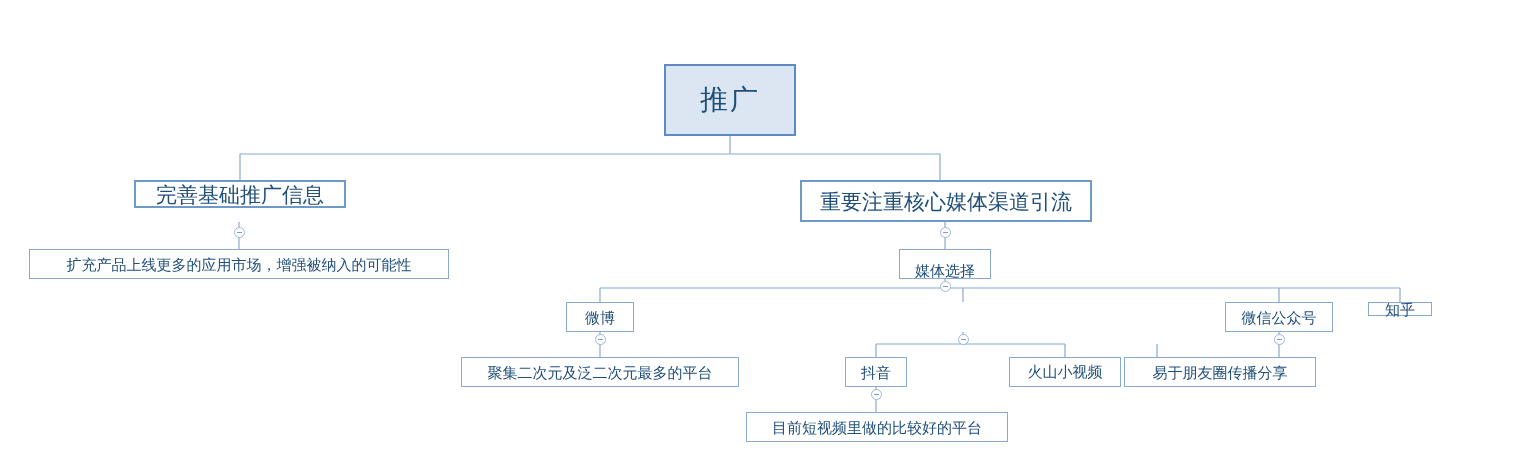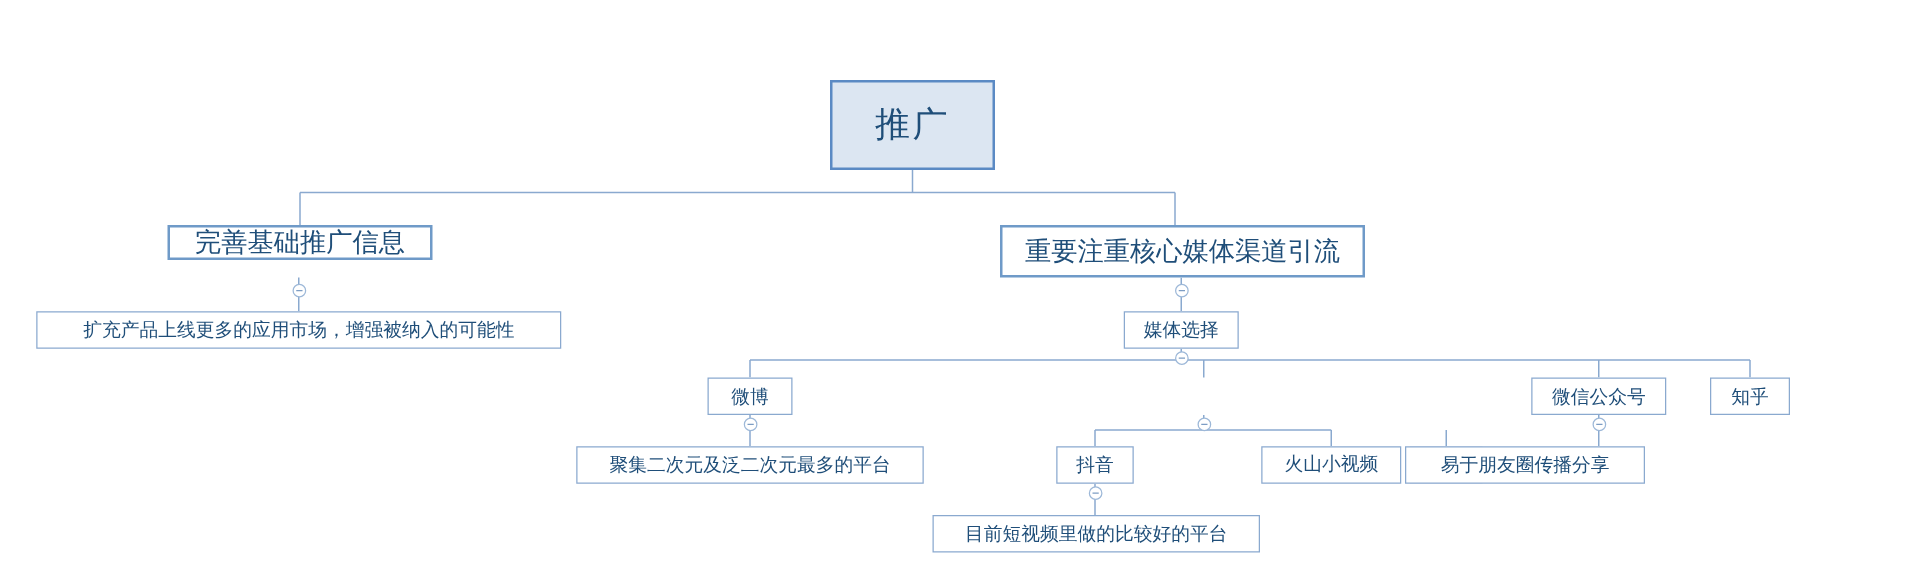--- a/index.html
+++ b/index.html
@@ -46,20 +46,21 @@
     font-size: 28px;
     letter-spacing: 2px;
   }
   .node.level1 {
     border: 2px solid #6f9ac8;
     background: #ffffff;
     font-size: 21px;
   }
   .node.level2 {
     font-size: 15px;
+    align-items: flex-end;
   }
   .node.level3 {
     font-size: 15px;
   }
   .node.leafnote {
     font-size: 15px;
   }
   .collapse-dot {
     position: absolute;
     width: 11px;
@@ -139,21 +140,21 @@
 
   <div class="node level3" style="left:566px; top:302px; width:68px; height:30px;">
     <span>微博</span>
   </div>
 
 
   <div class="node level3" style="left:1225px; top:302px; width:108px; height:30px;">
     <span>微信公众号</span>
   </div>
 
-  <div class="node level3" style="left:1368px; top:302px; width:64px; height:30px;">
+  <div class="node level3" style="left:1368px; top:302px; width:64px; height:14px;">
     <span>知乎</span>
   </div>
 
   <div class="node leafnote" style="left:461px; top:357px; width:278px; height:30px;text-align:right;">
     <span>聚集二次元及泛二次元最多的平台</span>
   </div>
 
   <div class="node level3" style="left:845px; top:357px; width:62px; height:30px;">
     <span>抖音</span>
   </div>

